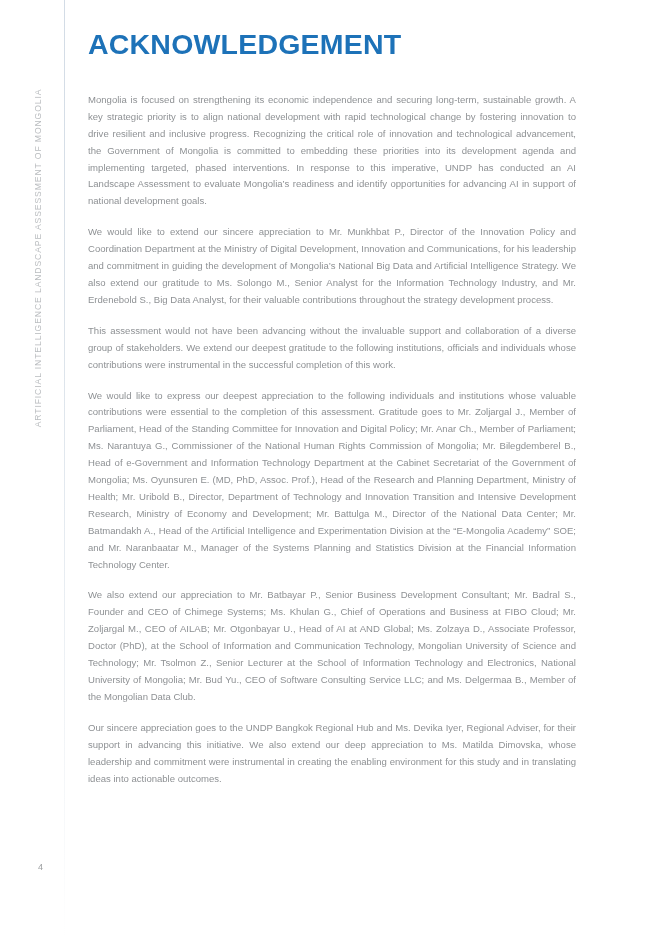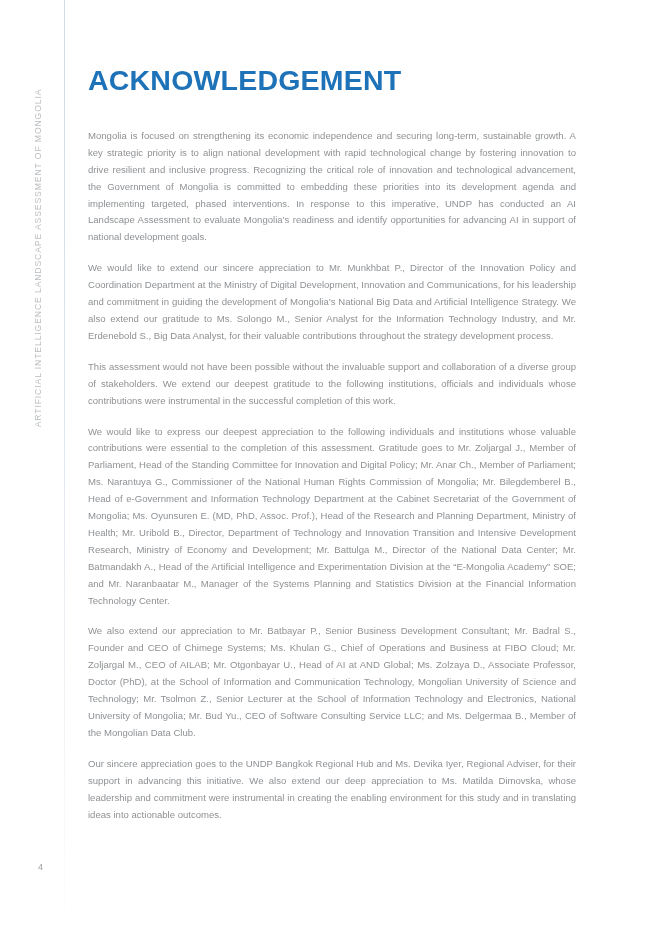--- a/index.html
+++ b/index.html
@@ -64,21 +64,21 @@
   
   .content {
     position: absolute;
     left: 88px;
     top: 0;
     width: 488px;
   }
 
   .page-title {
     margin: 0;
-    padding-top: 66px;
+    padding-top: 30px;
     font-size: 28.5px;
     line-height: 1.05;
     font-weight: 700;
     letter-spacing: 0.2px;
     color: #1d72b8;
   }
 
   .body-copy {
     margin-top: 32px;
   }
@@ -115,21 +115,21 @@
     <span class="rot">ARTIFICIAL INTELLIGENCE LANDSCAPE ASSESSMENT OF MONGOLIA</span>
   </div>
 
   <div class="content">
 
     <h1 class="page-title">ACKNOWLEDGEMENT</h1>
 
     <div class="body-copy">
       <p>Mongolia is focused on strengthening its economic independence and securing long-term, sustainable growth. A key strategic priority is to align national development with rapid technological change by fostering innovation to drive resilient and inclusive progress. Recognizing the critical role of innovation and technological advancement, the Government of Mongolia is committed to embedding these priorities into its development agenda and implementing targeted, phased interventions. In response to this imperative, UNDP has conducted an AI Landscape Assessment to evaluate Mongolia’s readiness and identify opportunities for advancing AI in support of national development goals.</p>
       <p>We would like to extend our sincere appreciation to Mr. Munkhbat P., Director of the Innovation Policy and Coordination Department at the Ministry of Digital Development, Innovation and Communications, for his leadership and commitment in guiding the development of Mongolia’s National Big Data and Artificial Intelligence Strategy. We also extend our gratitude to Ms. Solongo M., Senior Analyst for the Information Technology Industry, and Mr. Erdenebold S., Big Data Analyst, for their valuable contributions throughout the strategy development process.</p>
-      <p>This assessment would not have been possible without the invaluable support and collaboration of a diverse group of stakeholders. We extend our deepest gratitude to the following institutions, officials and individuals whose contributions were instrumental in the successful completion of this work.</p>
+      <p>This assessment would not have been advancing without the invaluable support and collaboration of a diverse group of stakeholders. We extend our deepest gratitude to the following institutions, officials and individuals whose contributions were instrumental in the successful completion of this work.</p>
       <p>We would like to express our deepest appreciation to the following individuals and institutions whose valuable contributions were essential to the completion of this assessment. Gratitude goes to Mr. Zoljargal J., Member of Parliament, Head of the Standing Committee for Innovation and Digital Policy; Mr. Anar Ch., Member of Parliament; Ms. Narantuya G., Commissioner of the National Human Rights Commission of Mongolia; Mr. Bilegdemberel B., Head of e-Government and Information Technology Department at the Cabinet Secretariat of the Government of Mongolia; Ms. Oyunsuren E. (MD, PhD, Assoc. Prof.), Head of the Research and Planning Department, Ministry of Health; Mr. Uribold B., Director, Department of Technology and Innovation Transition and Intensive Development Research, Ministry of Economy and Development; Mr. Battulga M., Director of the National Data Center; Mr. Batmandakh A., Head of the Artificial Intelligence and Experimentation Division at the “E-Mongolia Academy” SOE; and Mr. Naranbaatar M., Manager of the Systems Planning and Statistics Division at the Financial Information Technology Center.</p>
       <p>We also extend our appreciation to Mr. Batbayar P., Senior Business Development Consultant; Mr. Badral S., Founder and CEO of Chimege Systems; Ms. Khulan G., Chief of Operations and Business at FIBO Cloud; Mr. Zoljargal M., CEO of AILAB; Mr. Otgonbayar U., Head of AI at AND Global; Ms. Zolzaya D., Associate Professor, Doctor (PhD), at the School of Information and Communication Technology, Mongolian University of Science and Technology; Mr. Tsolmon Z., Senior Lecturer at the School of Information Technology and Electronics, National University of Mongolia; Mr. Bud Yu., CEO of Software Consulting Service LLC; and Ms. Delgermaa B., Member of the Mongolian Data Club.</p>
       <p>Our sincere appreciation goes to the UNDP Bangkok Regional Hub and Ms. Devika Iyer, Regional Adviser, for their support in advancing this initiative. We also extend our deep appreciation to Ms. Matilda Dimovska, whose leadership and commitment were instrumental in creating the enabling environment for this study and in translating ideas into actionable outcomes.</p>
     </div>
 
   </div>
 
   <div class="page-number">4</div>
 
 </div>

